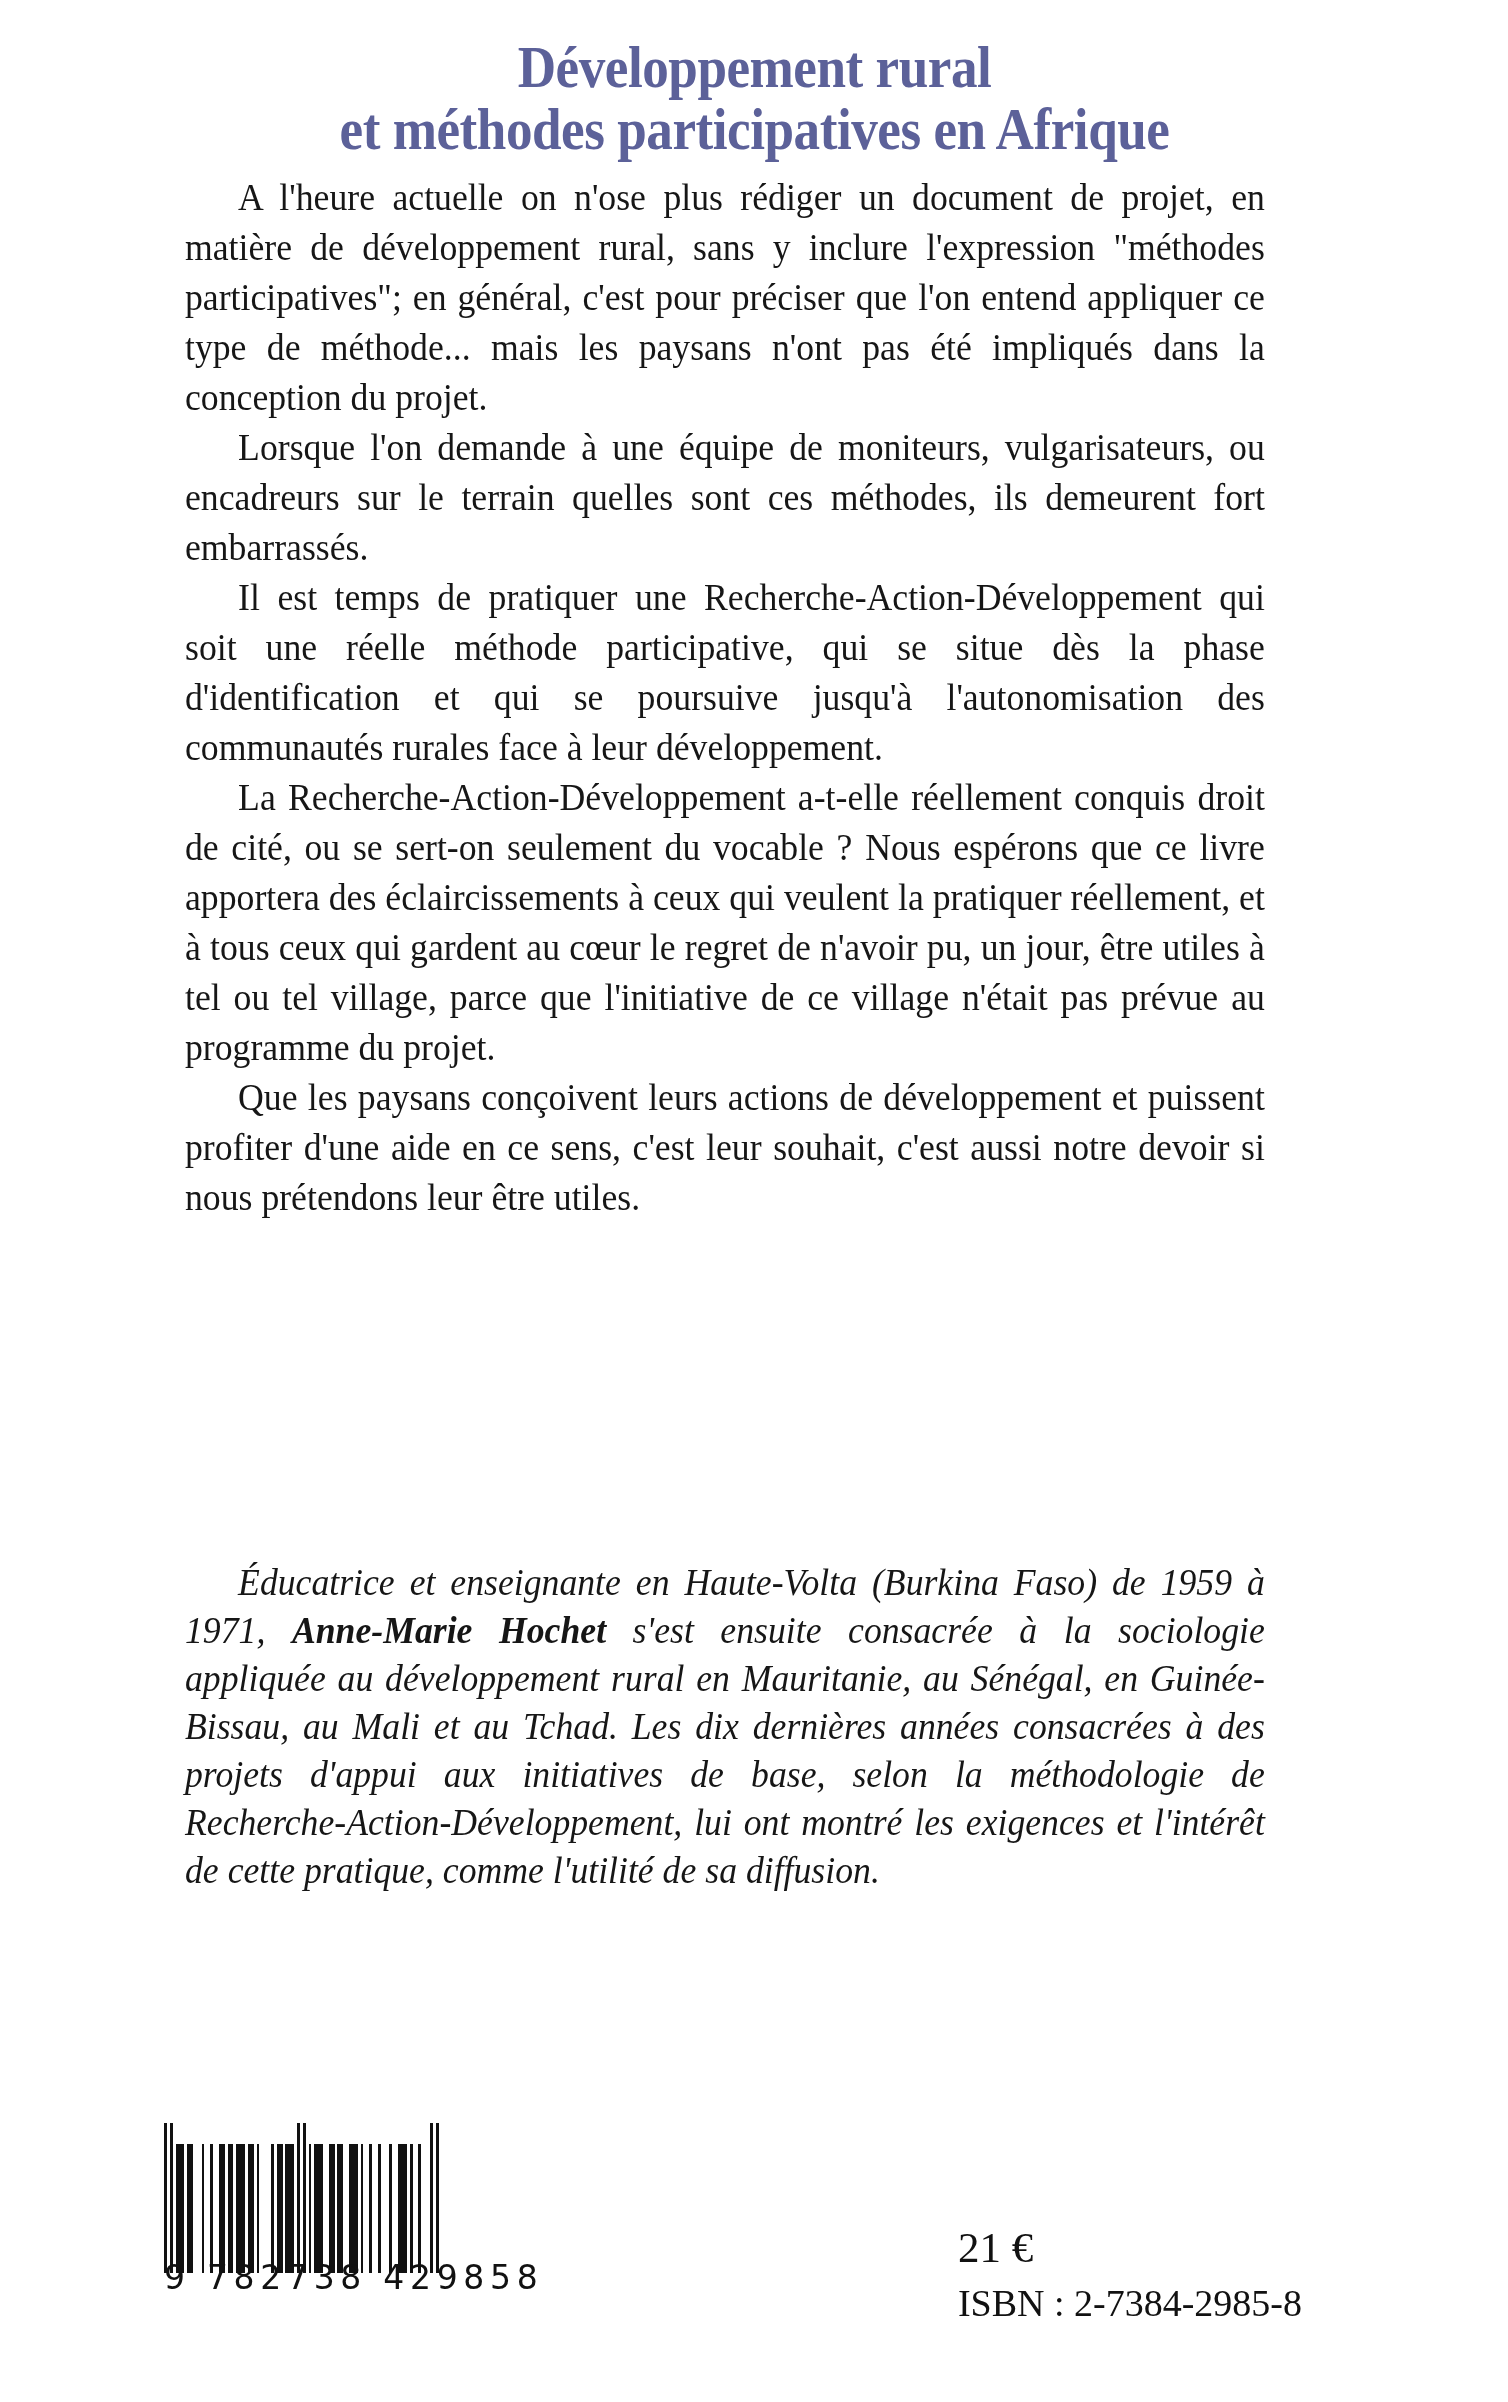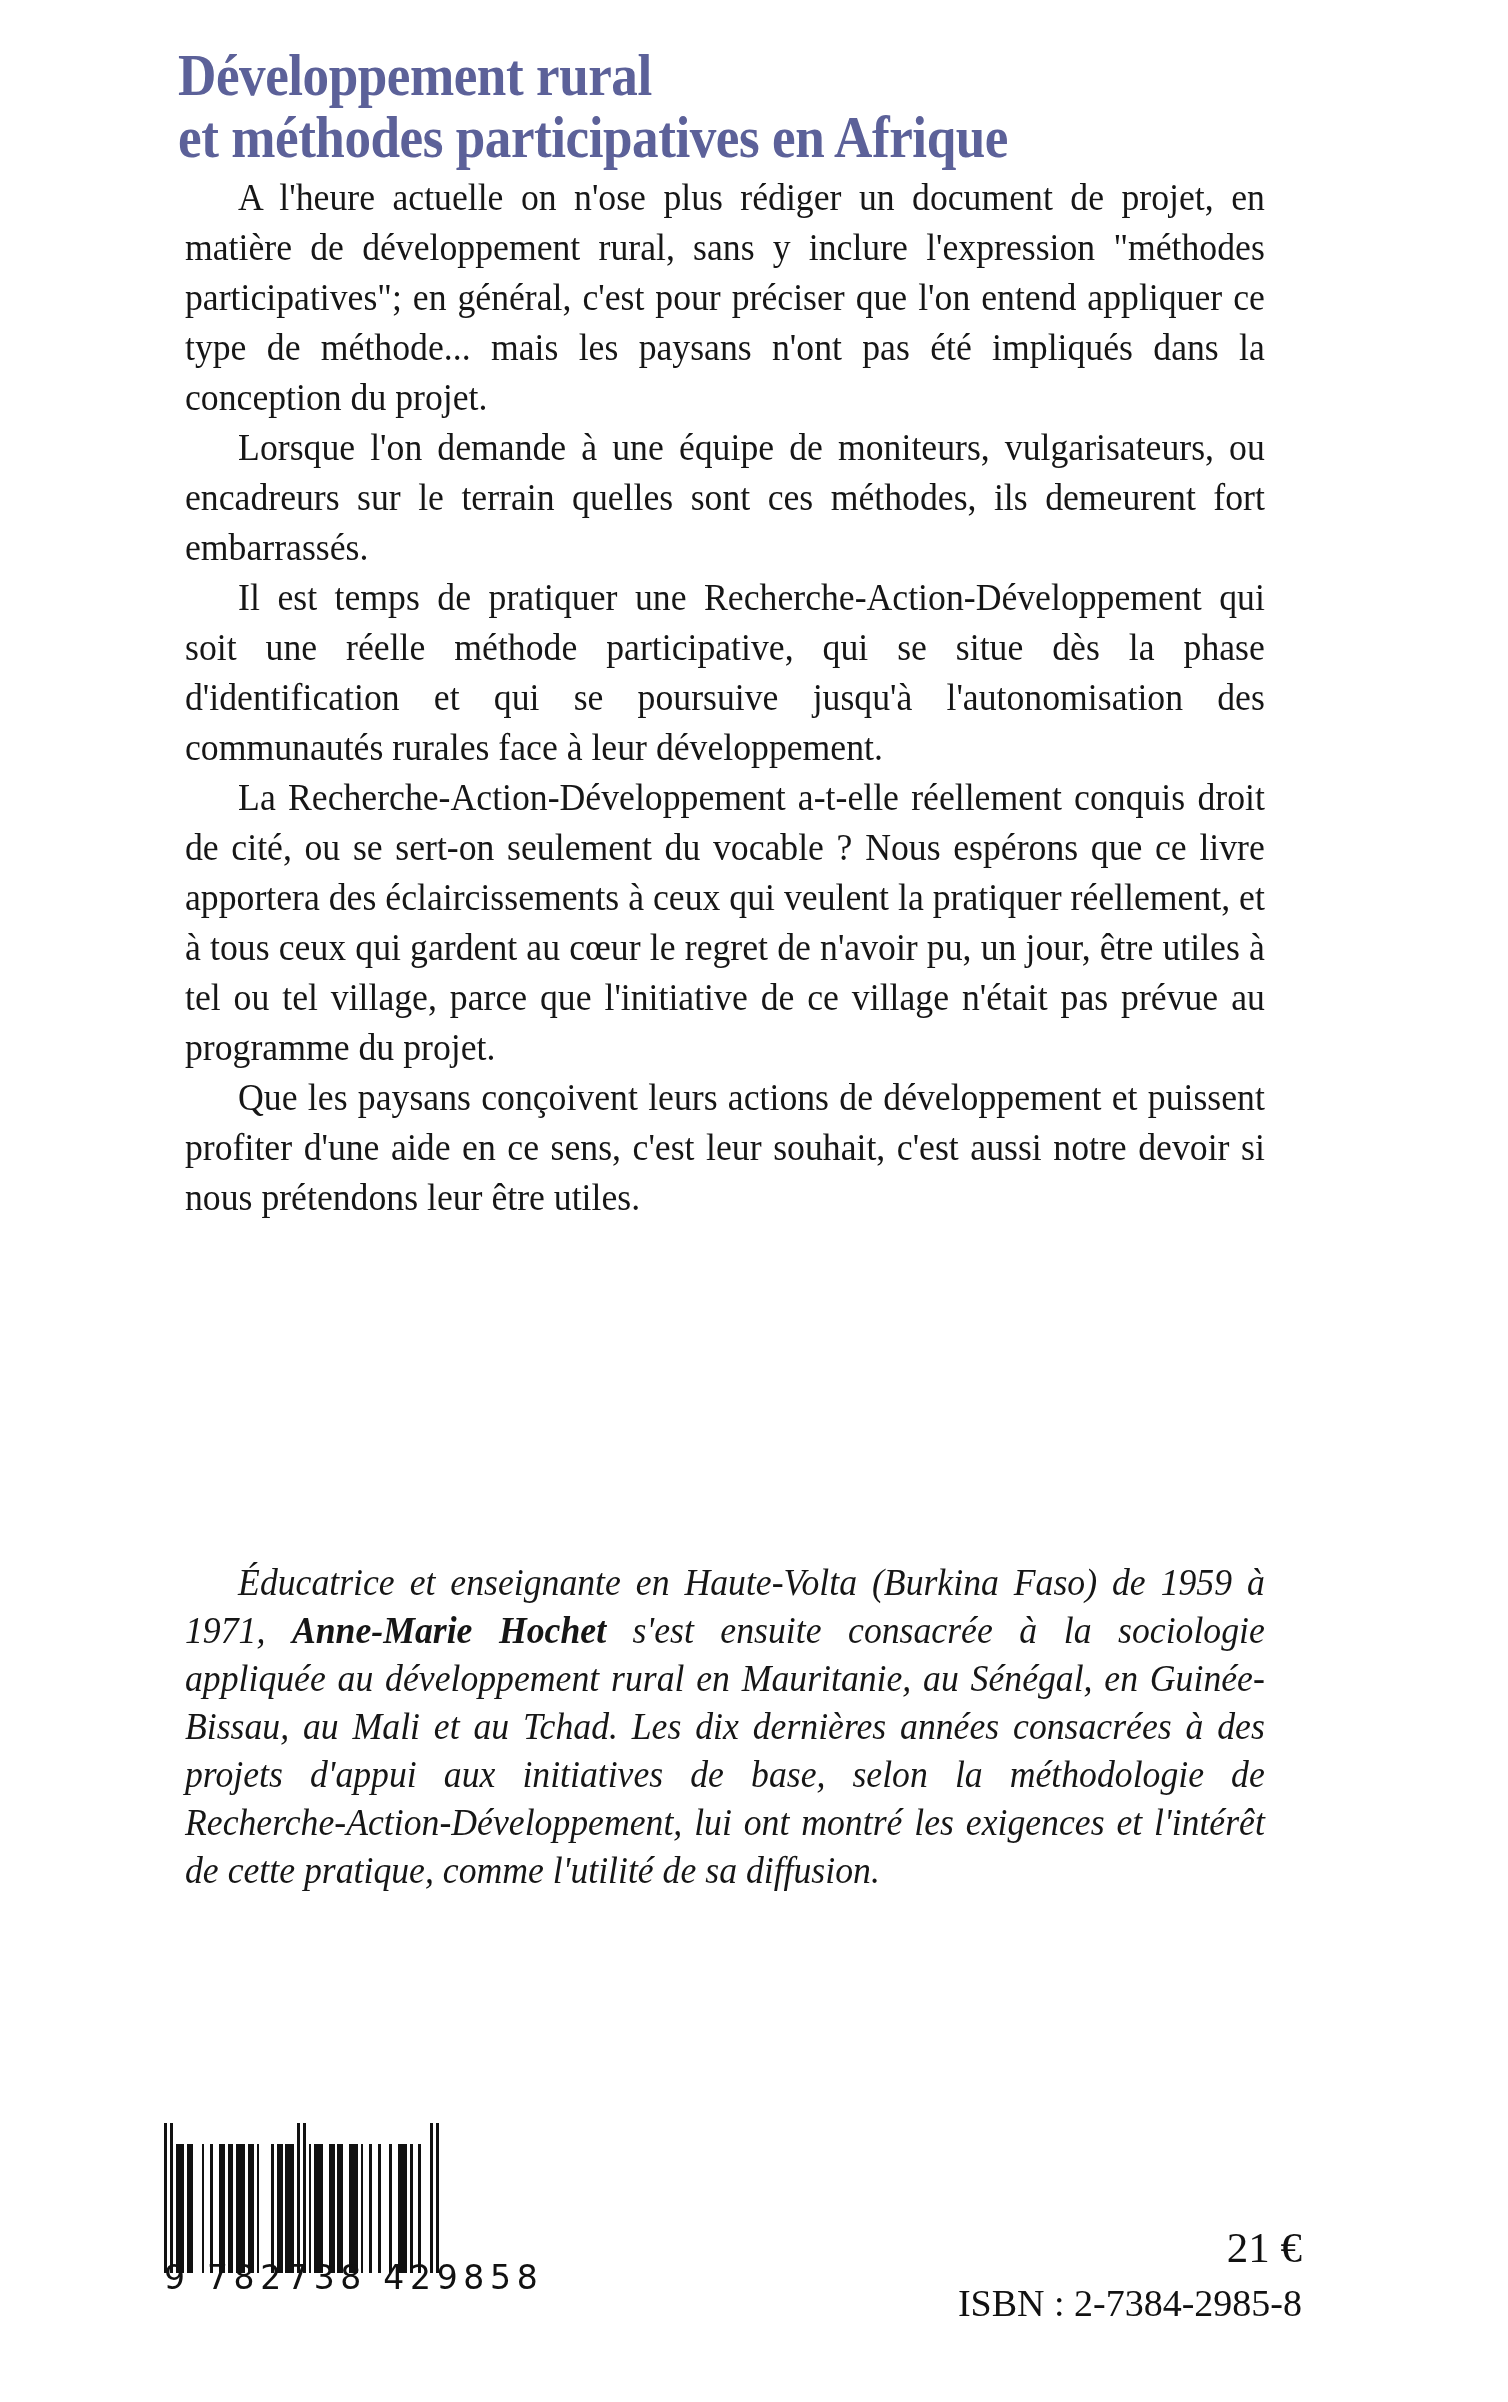--- a/index.html
+++ b/index.html
@@ -20,22 +20,23 @@
     left: 0; top: 0;
     width: 1508px;
     height: 2403px;
     background: #ffffff;
   }
 
   
   .title-block {
     position: absolute;
     left: 114px;
-    top: 44px;
+    top: 36px;
     width: 1281px;
+    text-align: center;
   }
   .title-line {
     font-family: "Liberation Serif", "DejaVu Serif", serif;
     font-weight: bold;
     font-size: 59px;
     line-height: 62px;
     color: #5c6199;
     letter-spacing: -0.5px;
     transform: scaleX(0.90);
     transform-origin: center center;
@@ -114,21 +115,20 @@
     color: #111111;
     margin-top: -15px;
     white-space: nowrap;
   }
 
   
   .price-block {
     position: absolute;
     right: 206px;
     top: 2222px;
-    text-align: right;
   }
   .price {
     font-family: "Liberation Serif", "DejaVu Serif", serif;
     font-size: 43px;
     line-height: 51px;
     color: #111111;
   }
   .isbn {
     font-family: "Liberation Serif", "DejaVu Serif", serif;
     font-size: 38px;

